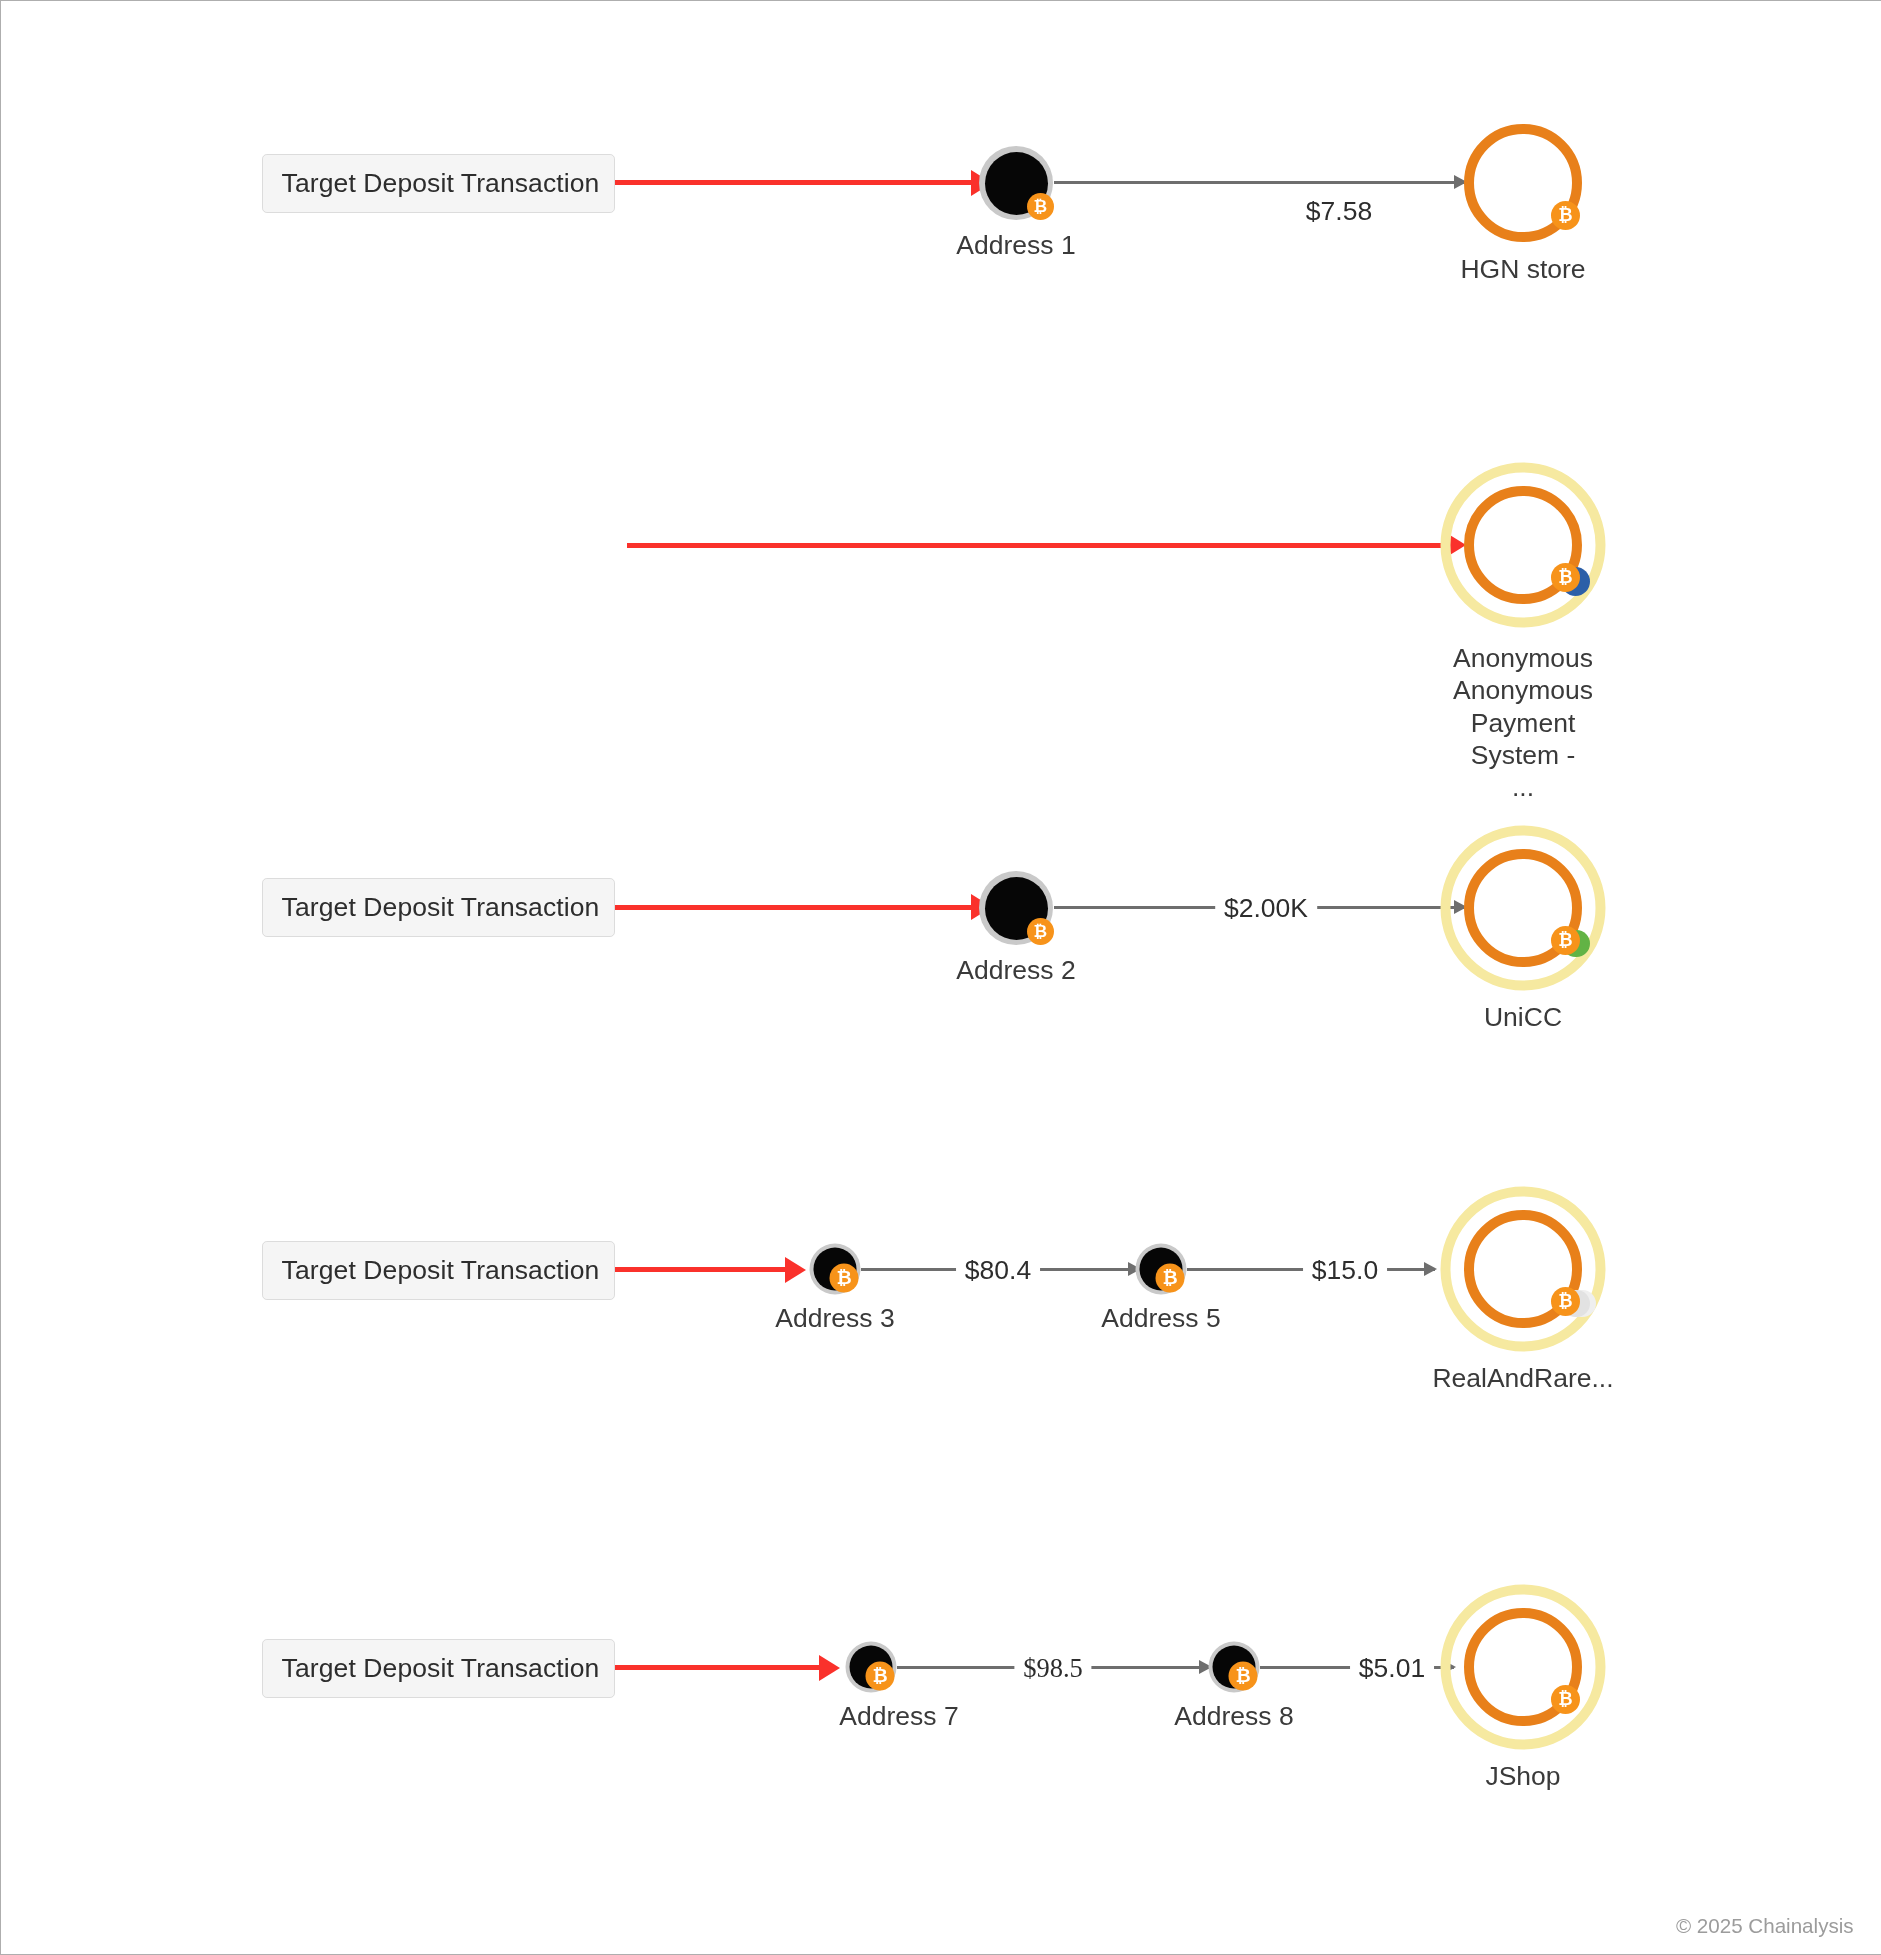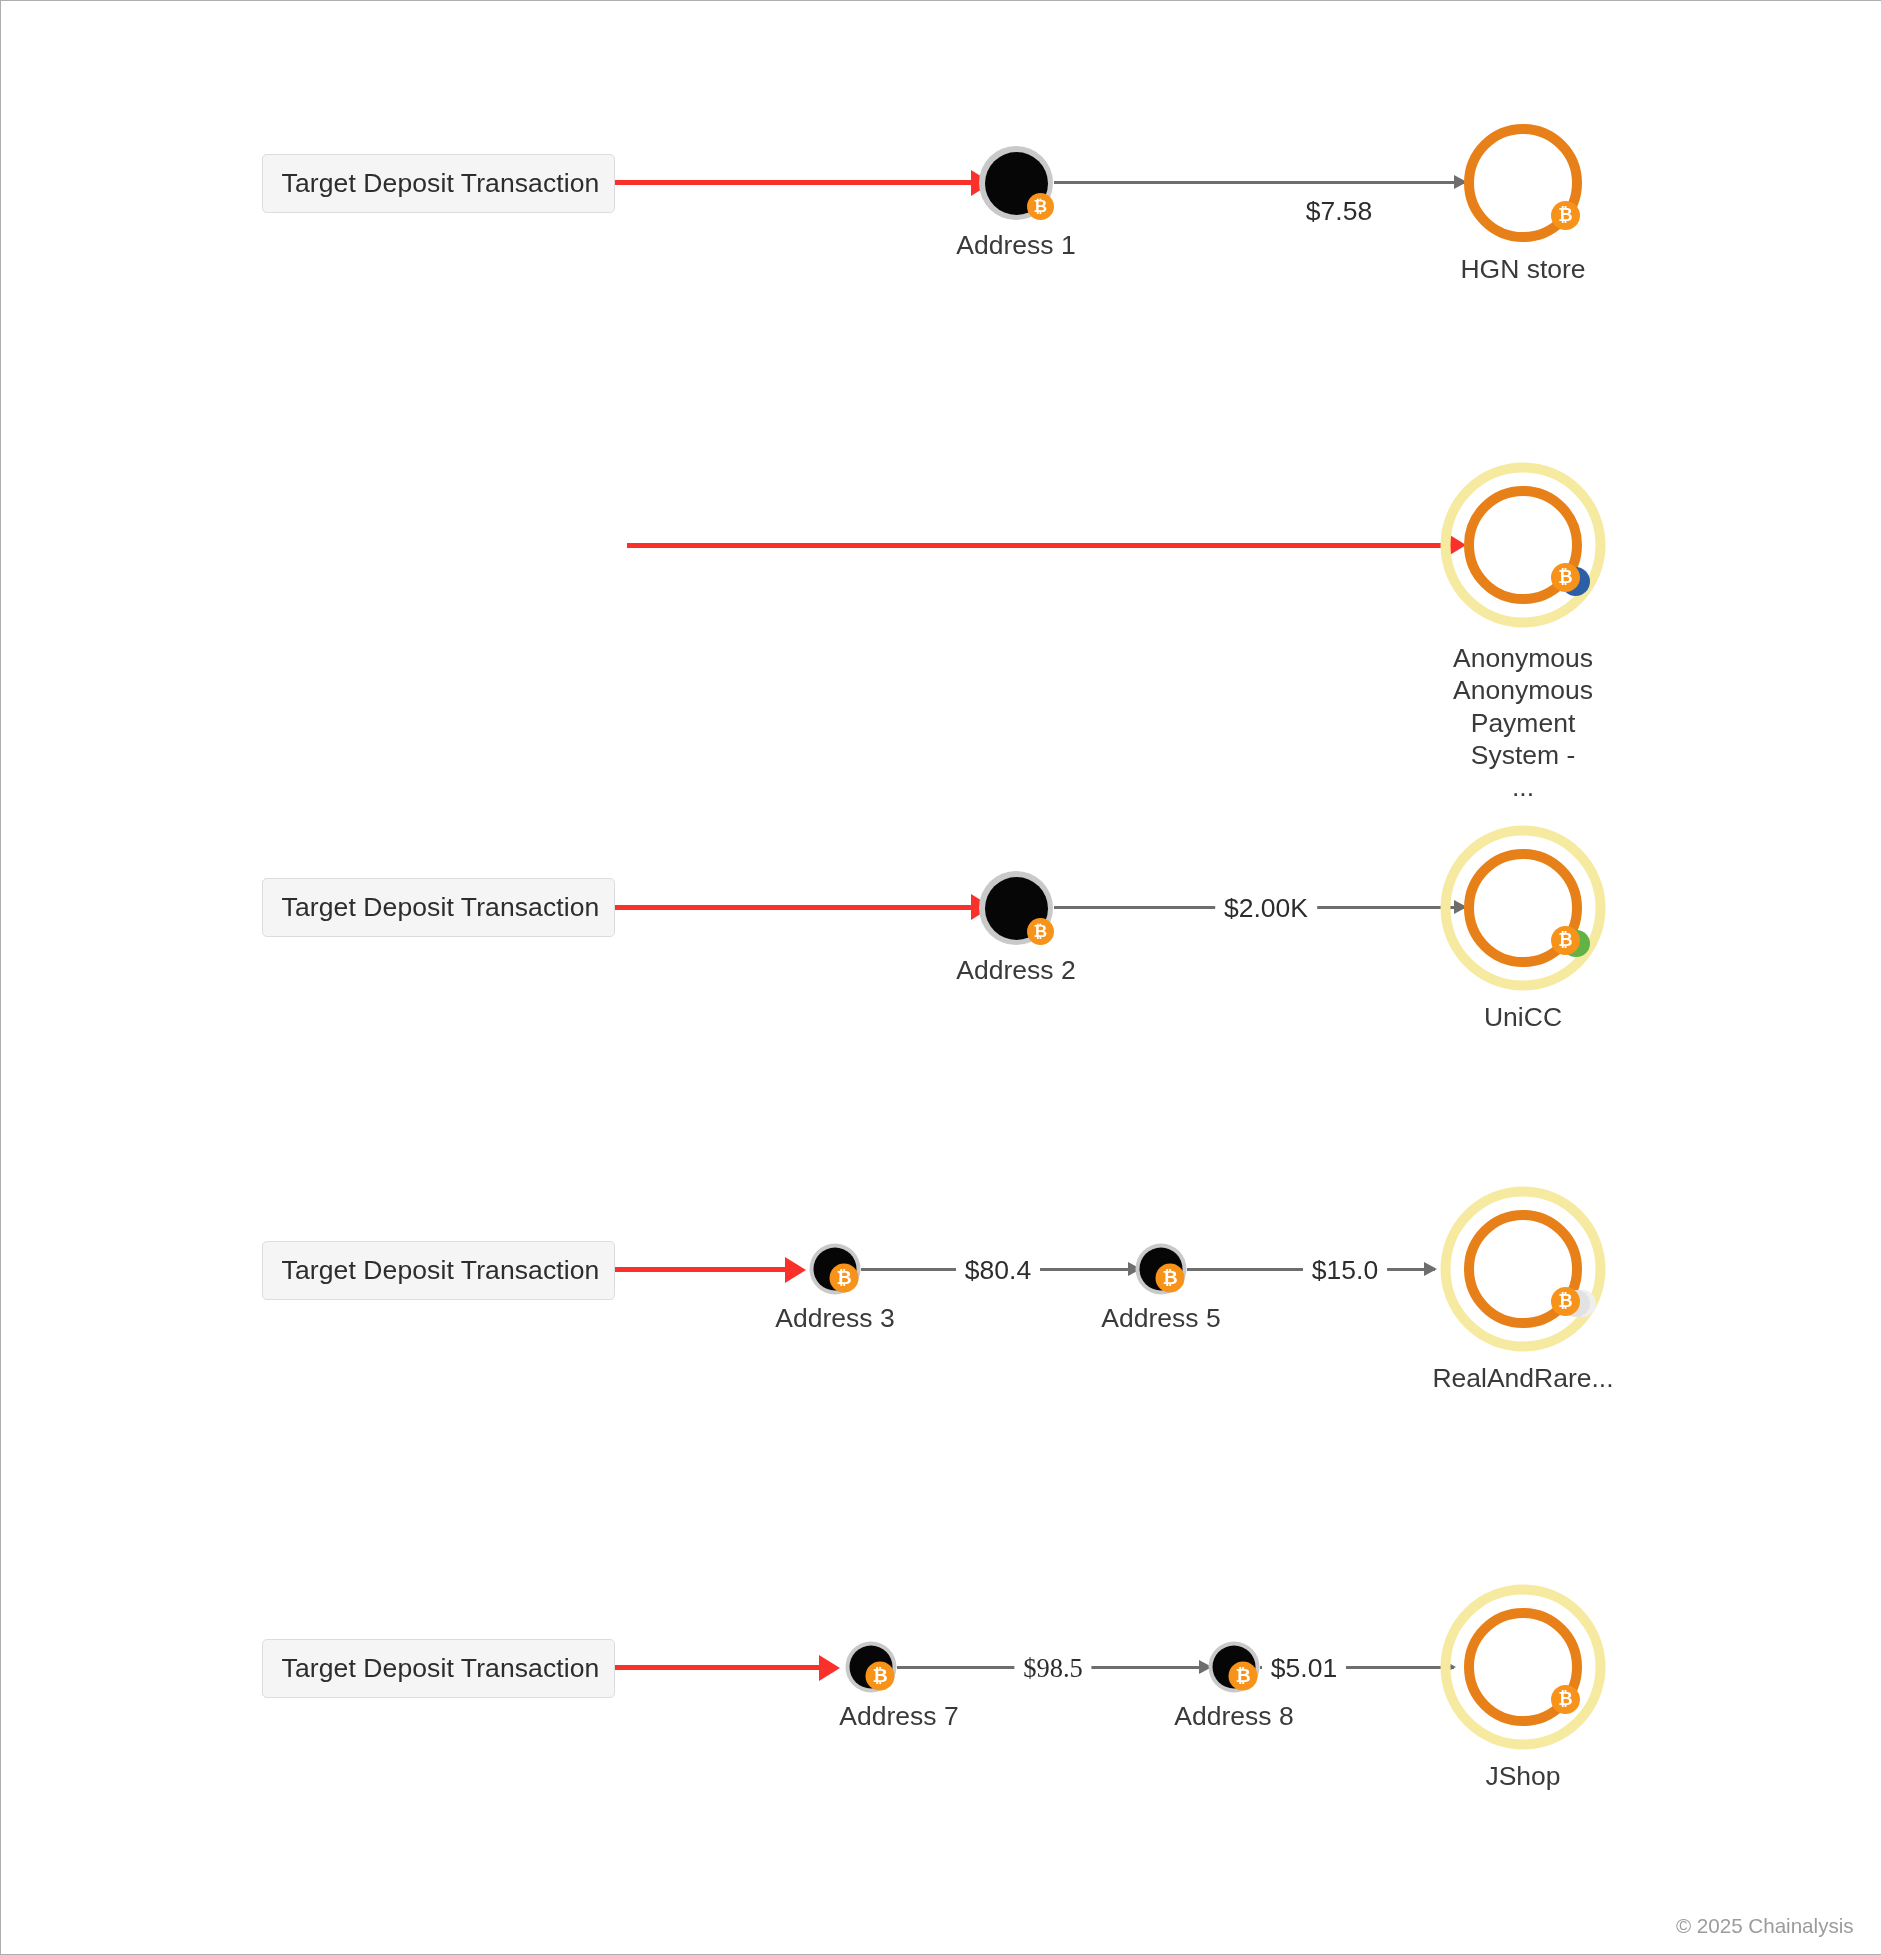--- a/index.html
+++ b/index.html
@@ -289,21 +289,21 @@
   <div class="node" style="left:1233px; top:1666px;">
     <div class="addr-ring" style="width:51px; height:51px;">
       <div class="addr-core" style="left:3.9px; top:3.9px; width:43px; height:43px;"></div>
       <div class="badge" style="right:2px; bottom:2px; width:29px; height:29px; font-size:18.6px;">₿</div>
     </div>
   </div>
   <div class="caption" style="left:1233px; top:1699px;">Address 8</div>
 
   <div class="edge gray" style="left:1259px; top:1665px; width:194px;"></div>
   <div class="arrowhead gray" style="left:1442px; top:1659px;"></div>
-  <div class="amount" style="left:1303px; top:1667px;">$5.01</div>
+  <div class="amount" style="left:1391px; top:1667px;">$5.01</div>
 
   <div class="node" style="left:1522px; top:1666px;">
     <div class="halo" style="width:165px; height:165px; border-width:10.8px;"></div>
     <div class="svc" style="width:118px; height:118px; border-width:10.8px;">
       <div class="badge" style="right:-7.8px; bottom:2px; width:29px; height:29px; font-size:17.6px;">₿</div>
     </div>
   </div>
   <div class="caption" style="left:1522px; top:1759px;">JShop</div>
 
   <div class="footer">© 2025 Chainalysis</div>

